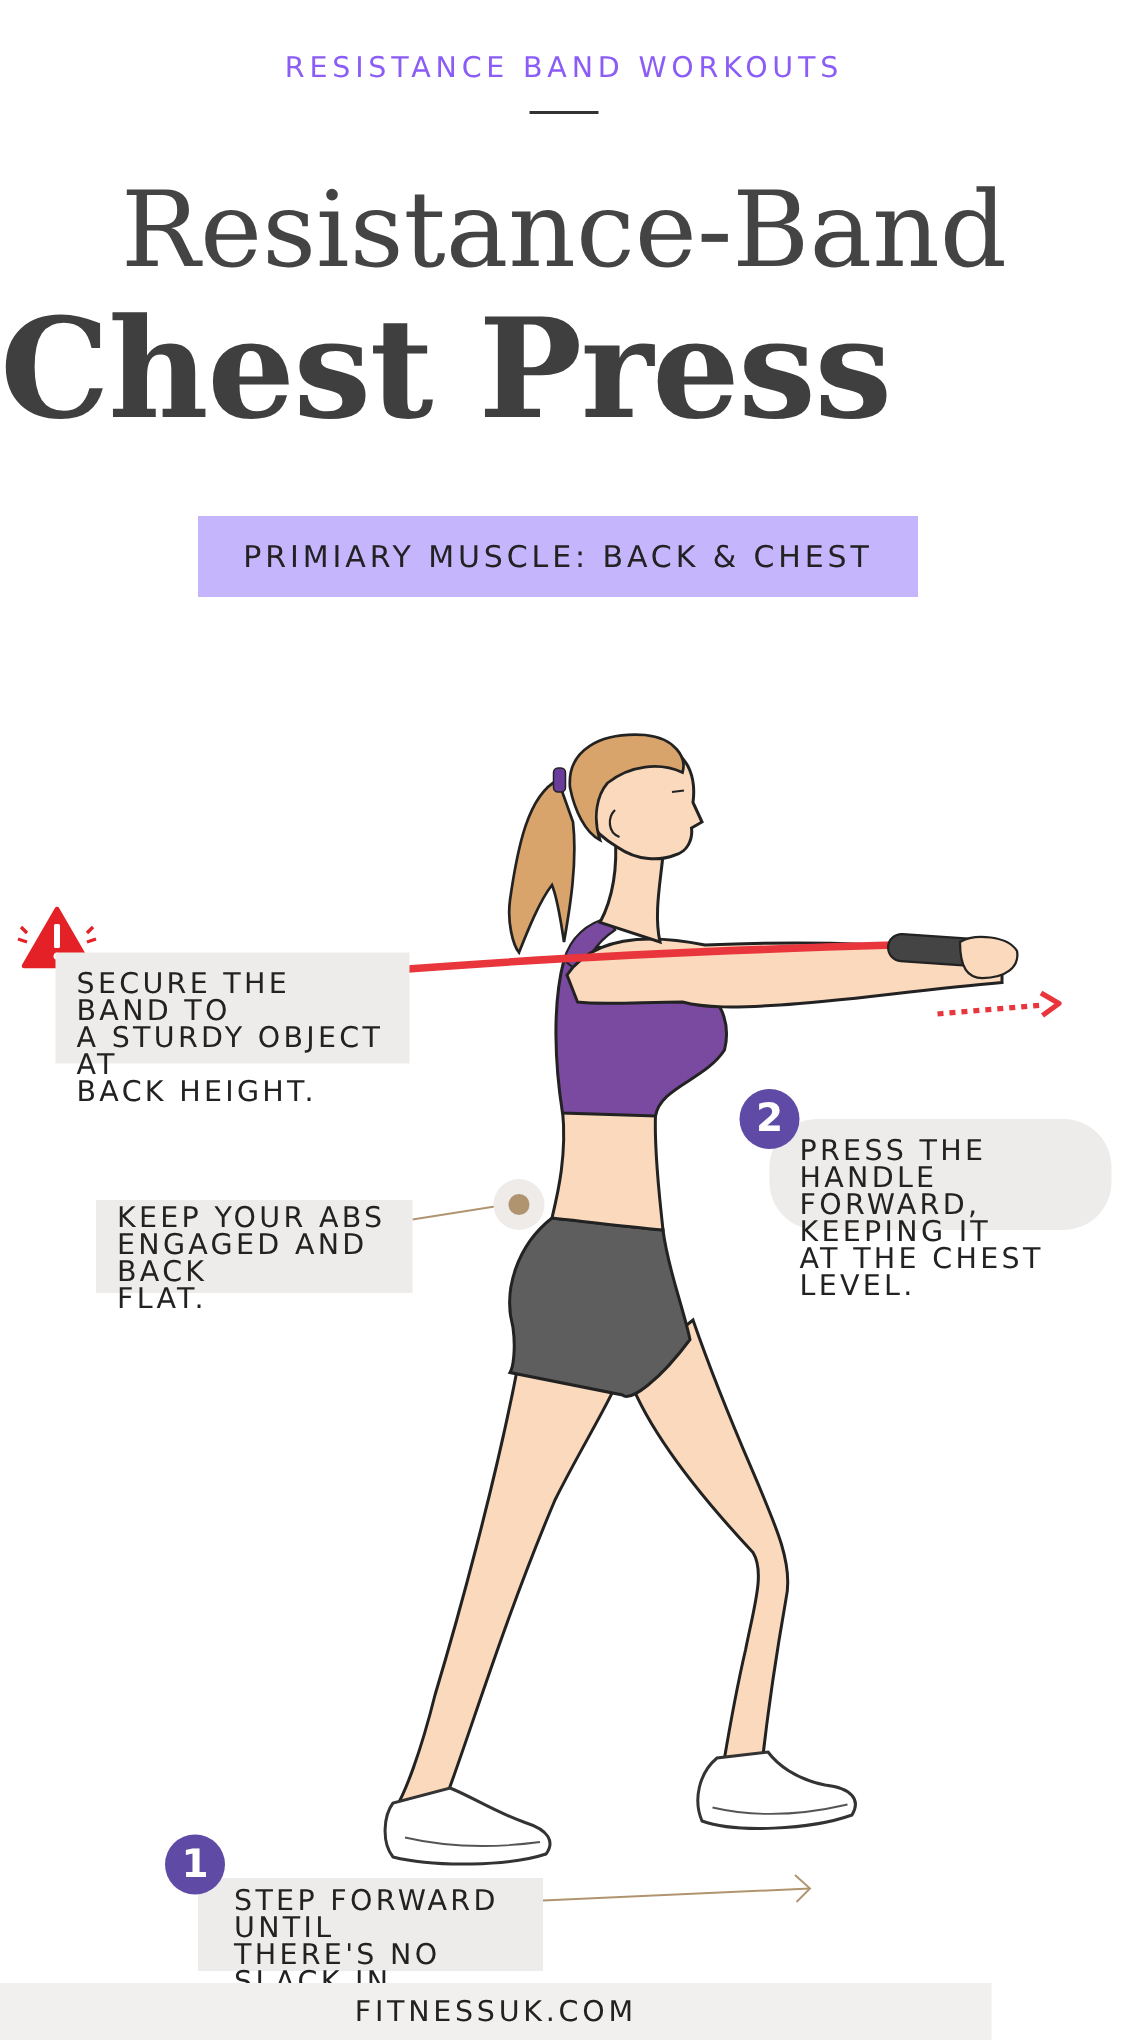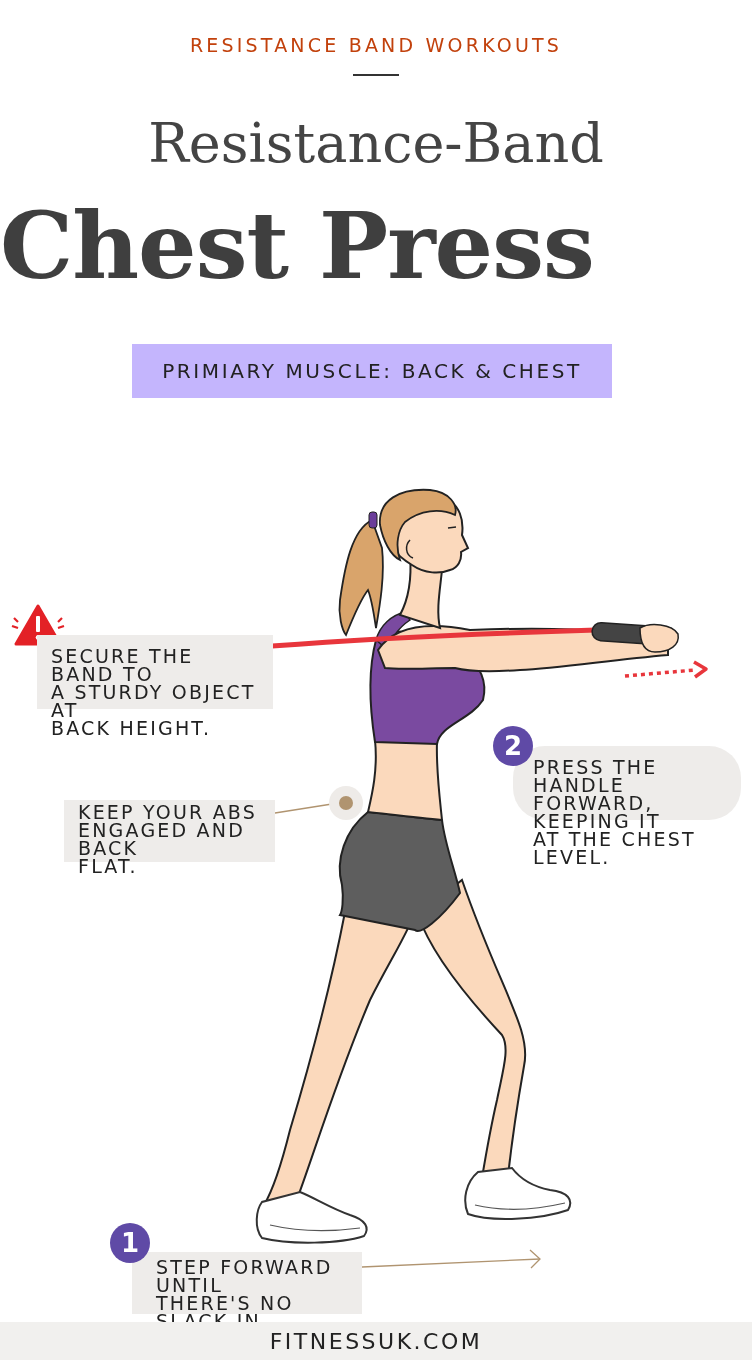--- a/index.html
+++ b/index.html
@@ -2,28 +2,28 @@
 <html><head>
 <meta charset="utf-8">
 <style>
   * { box-sizing: border-box; margin: 0; padding: 0; }
   html, body { width: 752px; height: 1360px; background: #ffffff; overflow: hidden; }
   body { position: relative; font-family: "Liberation Sans", "DejaVu Sans", sans-serif; color: #222; }
 
   .kicker {
     position: absolute; top: 34px; left: 0; width: 752px; text-align: center;
     font-family: "DejaVu Sans", sans-serif; font-size: 19px; letter-spacing: 3.2px;
-    color: #c2410c; font-weight: normal;
+    color: #8b5cf6; font-weight: normal;
   }
   .kicker-rule {
     position: absolute; top: 74px; left: 353px; width: 46px; height: 2px; background: #333;
   }
   .title-line1 {
     position: absolute; top: 112px; left: 0; width: 752px; text-align: center;
-    font-family: "DejaVu Serif", serif; font-size: 54px; color: #444; font-weight: normal;
+    font-family: "DejaVu Serif", serif; font-size: 70px; color: #444; font-weight: normal;
     letter-spacing: 0px;
   }
   .title-line2 {
     position: absolute; top: 196px; left: 0; width: 752px; 
     font-family: "DejaVu Serif", serif; font-size: 92px; color: #3f3f3f; font-weight: bold;
     letter-spacing: -1px; line-height: 1.1;
   }
   .muscle-badge {
     position: absolute; top: 344px; left: 132px; width: 480px; height: 54px;
     background: #c4b5fd; display: flex; align-items: center; justify-content: center;
@@ -46,23 +46,23 @@
     position: absolute; width: 40px; height: 40px; border-radius: 50%;
     background: #5f4aa6; color: #fff; font-family: "DejaVu Sans", sans-serif;
     font-weight: bold; font-size: 26px; display: flex; align-items: center; justify-content: center;
   }
   .badge-2 { left: 493px; top: 726px; }
   .badge-1 { left: 110px; top: 1223px; }
 
   .warn-icon { position: absolute; left: 8px; top: 600px; width: 60px; height: 50px; }
 
   .footer {
-    position: absolute; left: 0; top: 1322px; width: 752px; height: 38px;
+    position: absolute; left: 0; top: 1322px; width: 661px; height: 38px;
     background: #f1f0ee; display: flex; align-items: center; justify-content: center;
-    font-family: "DejaVu Sans", sans-serif; font-size: 22px; letter-spacing: 2.5px; color: #222;
+    font-family: "DejaVu Sans", sans-serif; font-size: 19px; letter-spacing: 2.5px; color: #222;
   }
 </style>
 </head>
 <body>
 
 <div class="kicker">RESISTANCE BAND WORKOUTS</div>
 <div class="kicker-rule"></div>
 <h1 class="title-line1">Resistance-Band</h1>
 <h1 class="title-line2">Chest Press</h1>
 <div class="muscle-badge">PRIMIARY MUSCLE: BACK &amp; CHEST</div>

